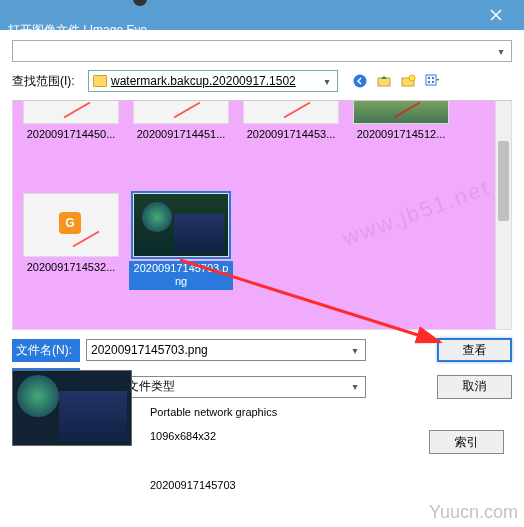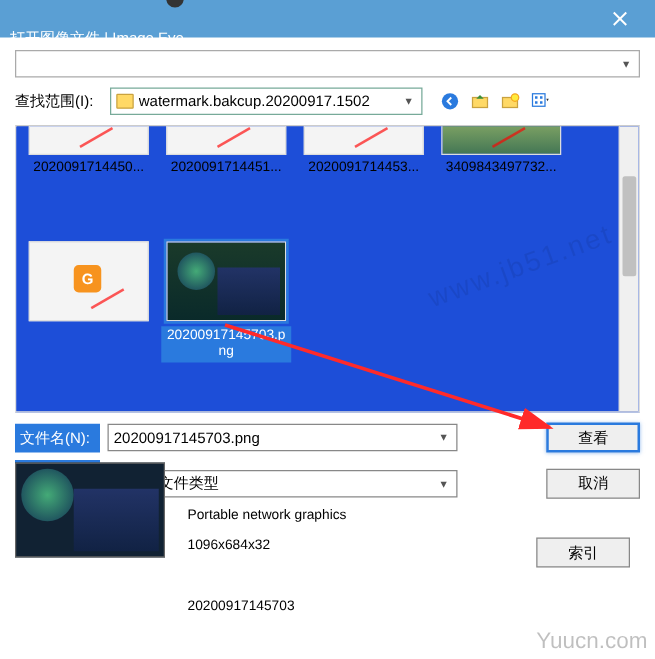--- a/index.html
+++ b/index.html
@@ -17,21 +17,21 @@
   .combo { flex: 1; height: 22px; border: 1px solid #aaa; background: #fff; display: flex; align-items: center; padding: 0 4px; position: relative; }
   .combo-arrow { position: absolute; right: 2px; width: 16px; text-align: center; color: #555; font-size: 10px; }
   
   .path-combo { width: 250px; height: 22px; border: 1px solid #7a9; background: #fff; display: flex; align-items: center; padding: 0 4px; position: relative; }
   .folder-ico { width: 14px; height: 12px; background: #ffd966; border-radius: 1px; margin-right: 4px; border: 1px solid #c9a23f; }
   
   .toolbar-icons { display: flex; gap: 4px; margin-left: 6px; }
   .tb-btn { width: 20px; height: 20px; display: flex; align-items: center; justify-content: center; cursor: pointer; border-radius: 2px; }
   .tb-btn svg { width: 16px; height: 16px; }
   
-  .file-area { position: relative; border: 1px solid #ddd; border-top: 1px solid #ccc; height: 230px; margin-top: 4px; background: #1d4ed8; overflow: hidden; }
+  .file-area { position: relative; border: 1px solid #ddd; border-top: 1px solid #ccc; height: 230px; margin-top: 4px; background: #f0abfc; overflow: hidden; }
   .file-grid { display: flex; flex-wrap: wrap; padding: 4px; gap: 2px; align-content: flex-start; }
   .file-item { width: 108px; text-align: center; padding: 4px 2px; display: flex; flex-direction: column; align-items: center; }
   .thumb { width: 96px; height: 46px; background: #f4f4f4; border: 1px solid #ddd; position: relative; overflow: hidden; }
   .thumb.partial { height: 30px; margin-top: -15px; }
   .thumb.big { width: 96px; height: 64px; }
   .fname { font-size: 11px; margin-top: 4px; word-break: break-all; line-height: 1.2; }
   .selected .thumb { outline: 2px solid #2a7ade; }
   .selected .fname { background: #2a7ade; color: #fff; padding: 1px 2px; }
   
   .thumb-red { position: absolute; width: 30px; height: 2px; background: rgba(255,0,0,0.65); top: 50%; left: 40%; transform: rotate(-30deg); }
@@ -83,21 +83,21 @@
   <div class="row">
     <div class="combo">
       <span class="combo-arrow">▾</span>
     </div>
   </div>
 
   <div class="row">
     <span class="label">查找范围(I):</span>
     <div class="path-combo">
       <span class="folder-ico"></span>
-      <span style="white-space:nowrap;overflow:hidden;">watermark.bakcup.20200917.1502</span>
+      <span style="white-space:nowrap;overflow:hidden;text-decoration:underline;">watermark.bakcup.20200917.1502</span>
       <span class="combo-arrow">▾</span>
     </div>
     <div class="toolbar-icons">
       <div class="tb-btn">
         <svg viewBox="0 0 16 16">
             <circle cx="8" cy="8" r="6.5" fill="#2a7ade"></circle>
             <path d="M9 5 L6 8 L9 11" stroke="#fff" stroke-width="1.5" fill="none"></path>
           </svg>
       </div>
       <div class="tb-btn">
@@ -143,30 +143,31 @@
       <div class="file-item">
         <div class="thumb partial">
             <div class="thumb-red"></div>
           </div>
         <div class="fname">2020091714453...</div>
       </div>
       <div class="file-item">
         <div class="thumb partial" style="background:linear-gradient(#8a6,#475);">
             <div class="thumb-red"></div>
           </div>
-        <div class="fname">3409843497732...</div>
+        <div class="fname">2020091714512...</div>
       </div>
 
       <div style="width:100%;height:40px;"></div>
 
       <div class="file-item">
         <div class="thumb big">
             <div class="thumb-g">G</div>
             <div class="thumb-red" style="top:70%;left:50%;"></div>
           </div>
+        <div class="fname">2020091714532...</div>
       </div>
       <div class="file-item selected">
         <div class="thumb big thumb-dark">
             <div class="thumb-eye"></div>
             <div class="thumb-panels"></div>
           </div>
         <div class="fname">20200917145703.png</div>
       </div>
     </div>
     <div class="scrollbar">

